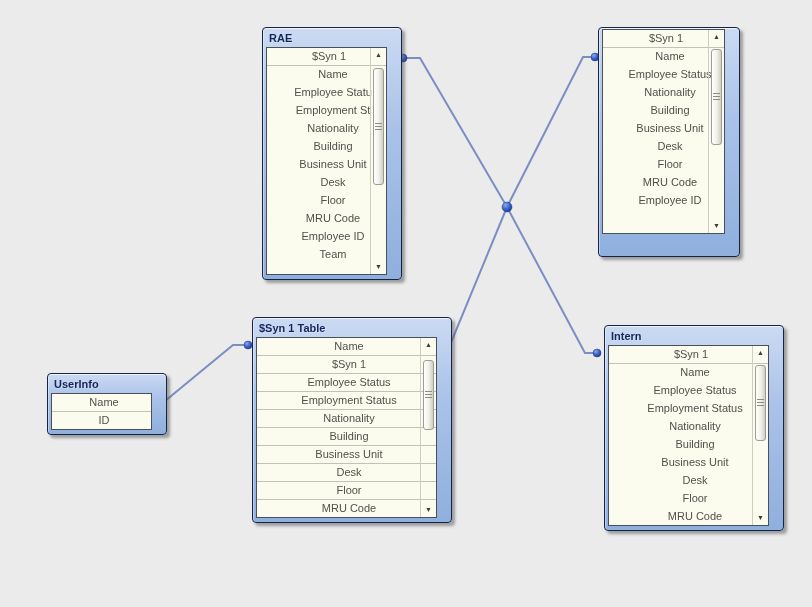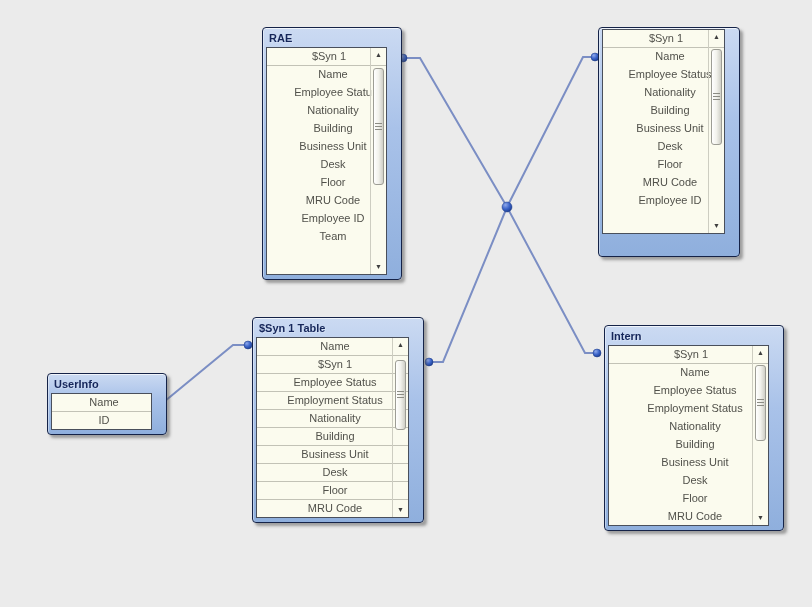--- a/index.html
+++ b/index.html
@@ -84,20 +84,21 @@
   <div id="tables-layer">
       <div class="table-window" style="left: 262px; top: 27px; width: 140px; height: 253px;">
     <div class="titlebar">
       <span class="title-text">RAE</span>
     </div>
     <div class="field-list" style="height: 228px;">
       <div class="rows">
             <div class="field-row sep">$Syn 1</div>
             <div class="field-row indent">Name</div>
             <div class="field-row indent">Employee Statu</div>
+            <div class="field-row indent">Employment St</div>
             <div class="field-row indent">Nationality</div>
             <div class="field-row indent">Building</div>
             <div class="field-row indent">Business Unit</div>
             <div class="field-row indent">Desk</div>
             <div class="field-row indent">Floor</div>
             <div class="field-row indent">MRU Code</div>
             <div class="field-row indent">Employee ID</div>
             <div class="field-row indent">Team</div>
           </div>
       <div class="scrollbar">
@@ -125,21 +126,21 @@
           </div>
       <div class="scrollbar">
         <div class="sb-arrow up">▲</div>
         <div class="sb-thumb" style="top: 19px; height: 96px;">
           <div class="grip"></div>
         </div>
         <div class="sb-arrow down">▼</div>
       </div>
     </div>
   </div>
-      <div class="table-window" style="left: 252px; top: 317px; width: 172px; height: 206px;">
+      <div class="table-window" style="left: 252px; top: 317px; width: 200px; height: 206px;">
     <div class="titlebar">
       <span class="title-text">$Syn 1 Table</span>
     </div>
     <div class="field-list" style="height: 181px;">
       <div class="rows">
             <div class="field-row sep">Name</div>
             <div class="field-row sep">$Syn 1</div>
             <div class="field-row sep">Employee Status</div>
             <div class="field-row sep">Employment Status</div>
             <div class="field-row sep">Nationality</div>

